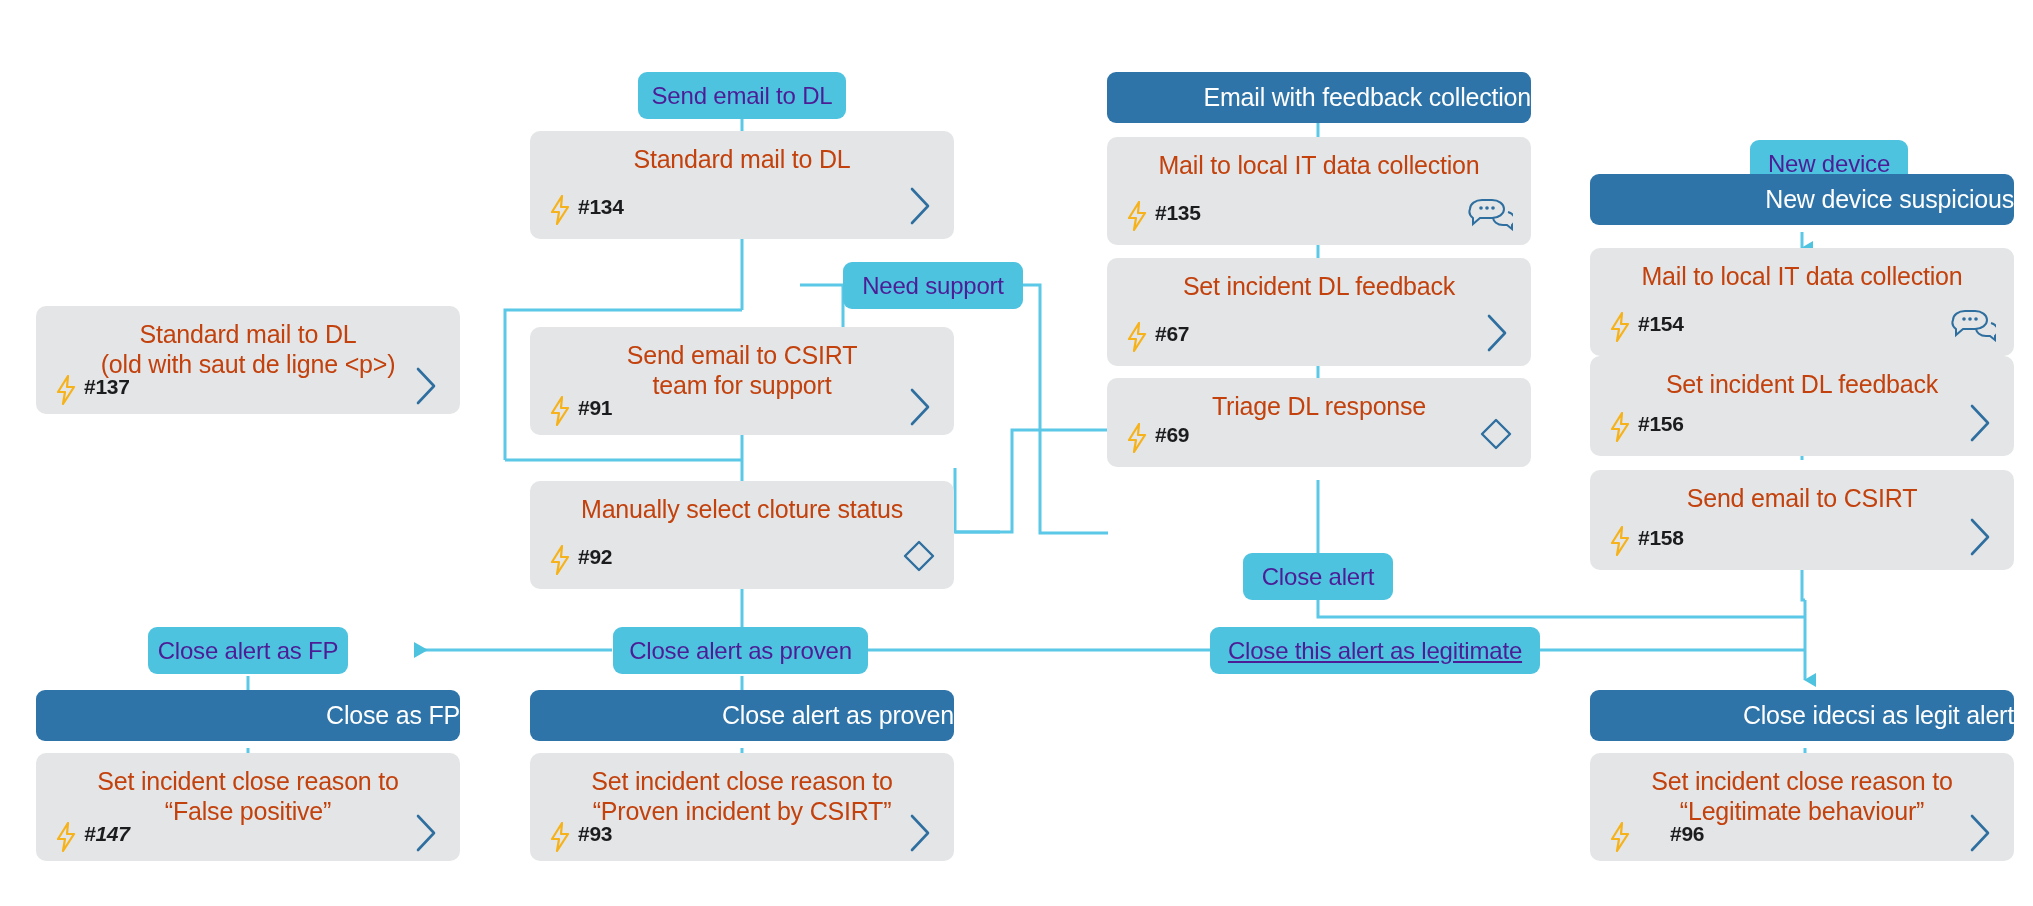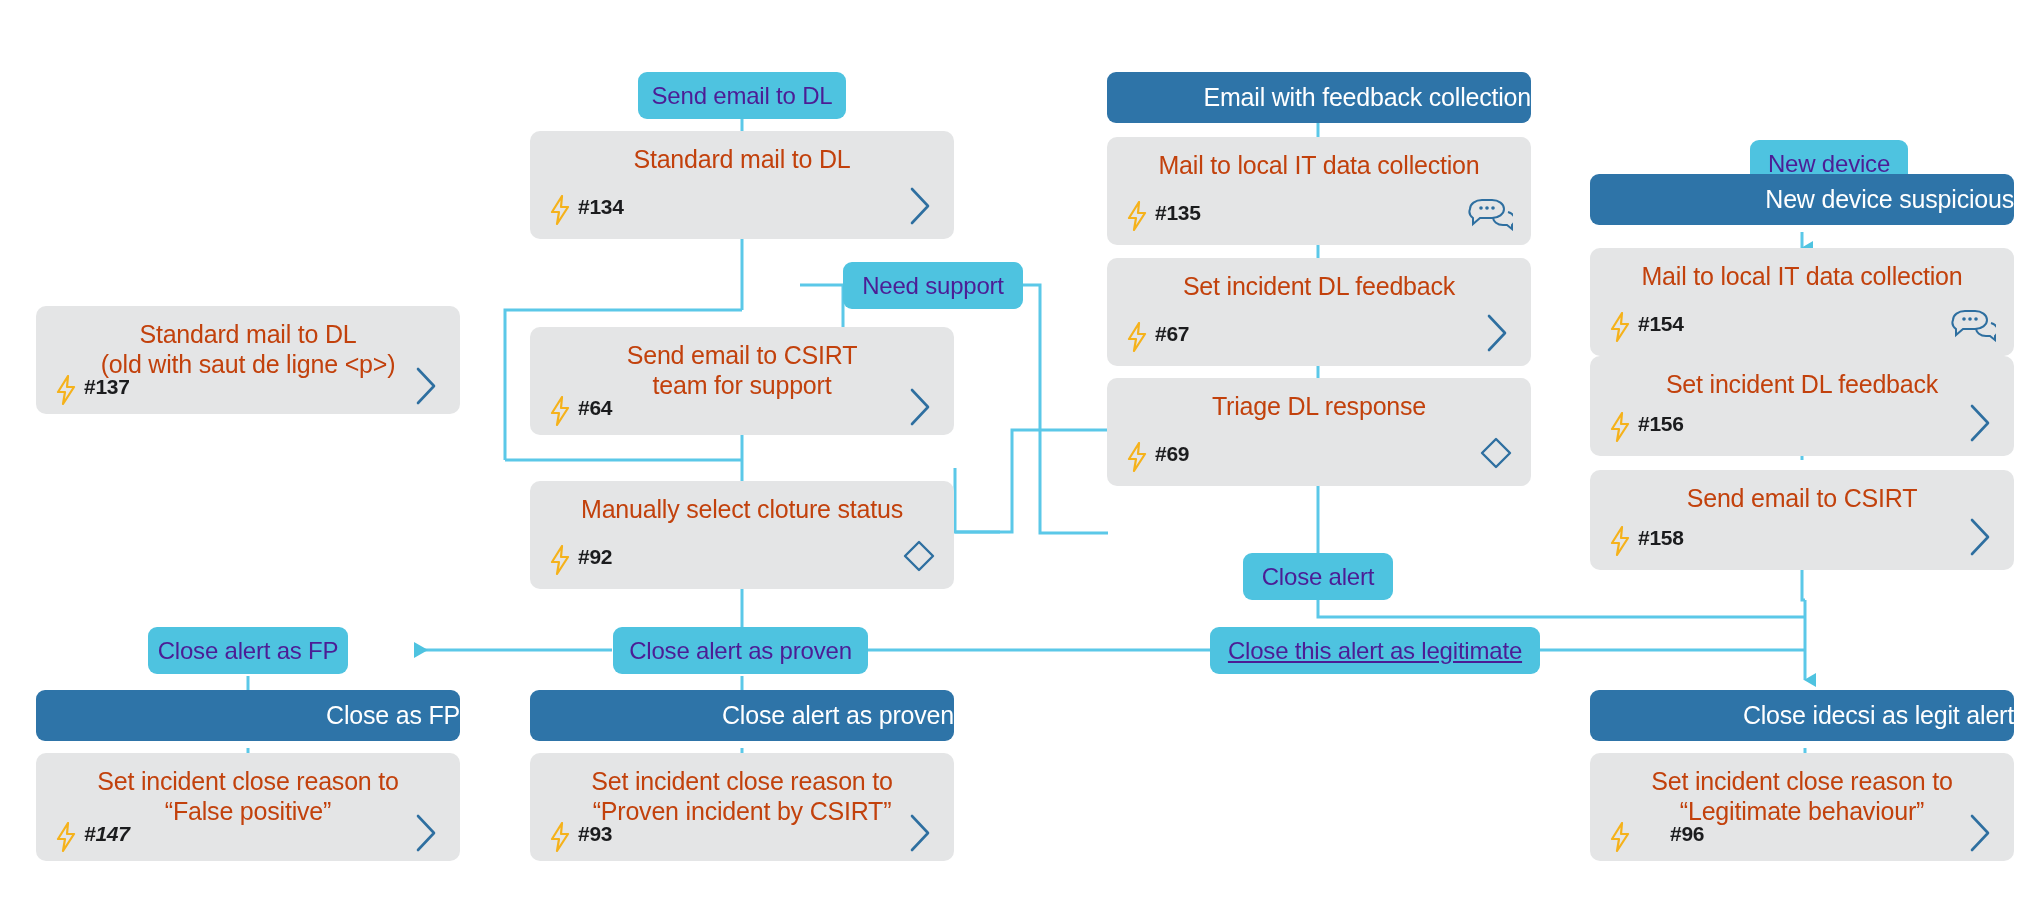--- a/index.html
+++ b/index.html
@@ -161,21 +161,21 @@
 
   <div class="node card" style="left:530px;top:327px;width:424px;height:108px;">
     <div class="title">
       <span>Send email to CSIRT</span><br>
       <span>team for support</span>
     </div>
     <div class="footer" style="margin-top:-4px;">
       <svg class="bolt" viewBox="0 0 24 30">
         <path d="M14 1 L4 17 L11 17 L9 29 L20 12 L13 12 Z" fill="none" stroke="#F5B21B" stroke-width="2.2" stroke-linejoin="round"></path>
       </svg>
-      <span class="idnum">#64</span>
+      <span class="idnum">#91</span>
       <span class="rightglyph">
         <svg width="30" height="42" viewBox="0 0 30 42">
             <path d="M6 4 L22 21 L6 38" fill="none" stroke="#2E6FA0" stroke-width="2.6" stroke-linecap="round" stroke-linejoin="round"></path>
           </svg>
       </span>
     </div>
   </div>
 
   <div class="node card" style="left:530px;top:481px;width:424px;height:108px;">
     <div class="title nowrap">
@@ -229,21 +229,21 @@
       </svg>
       <span class="idnum">#67</span>
       <span class="rightglyph">
         <svg width="30" height="42" viewBox="0 0 30 42">
             <path d="M6 4 L22 21 L6 38" fill="none" stroke="#2E6FA0" stroke-width="2.6" stroke-linecap="round" stroke-linejoin="round"></path>
           </svg>
       </span>
     </div>
   </div>
 
-  <div class="node card" style="left:1107px;top:378px;width:424px;height:108px;">
+  <div class="node card" style="left:1107px;top:378px;width:424px;height:89px;">
     <div class="title">
       <span>Triage DL response</span>
     </div>
     <div class="footer">
       <svg class="bolt" viewBox="0 0 24 30">
         <path d="M14 1 L4 17 L11 17 L9 29 L20 12 L13 12 Z" fill="none" stroke="#F5B21B" stroke-width="2.2" stroke-linejoin="round"></path>
       </svg>
       <span class="idnum">#69</span>
       <span class="rightglyph" style="bottom:2px;">
         <svg width="34" height="34" viewBox="0 0 34 34">

